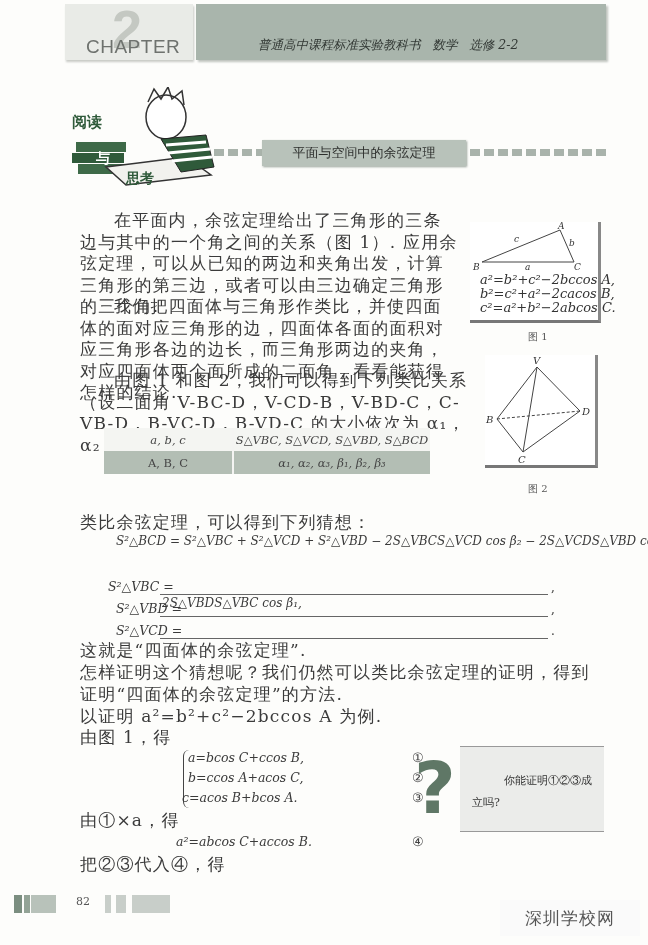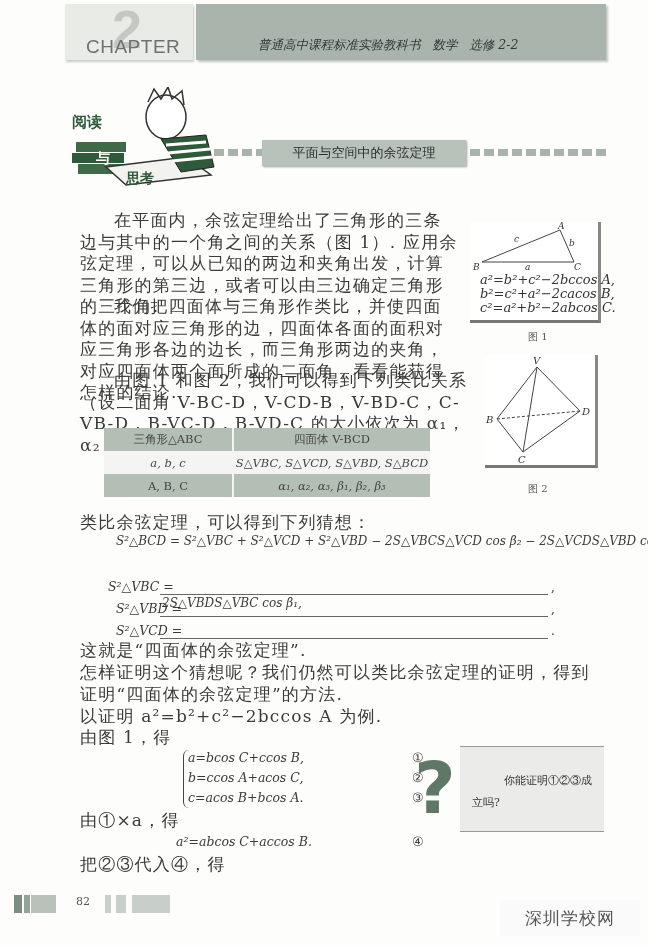--- a/index.html
+++ b/index.html
@@ -120,24 +120,20 @@
     <text x="48" y="9" font-size="10" font-style="italic" fill="#333">V</text>
     <text x="1" y="68" font-size="10" font-style="italic" fill="#333">B</text>
     <text x="33" y="108" font-size="10" font-style="italic" fill="#333">C</text>
     <text x="97" y="60" font-size="10" font-style="italic" fill="#333">D</text>
   </svg>
 </div>
 <div class="abs fig-cap" style="left:528px;top:482px;">图 2</div>
 
 <table class="abs tbl">
   <tbody>
-      <tr class="g">
-    <td class="c1">三角形△ABC</td>
-    <td>四面体 V-BCD</td>
-  </tr>
   <tr class="w">
     <td class="c1 it">a, b, c</td>
     <td class="it">S△VBC, S△VCD, S△VBD, S△BCD</td>
   </tr>
   <tr class="g">
     <td class="c1">A, B, C</td>
     <td class="it">α₁, α₂, α₃, β₁, β₂, β₃</td>
   </tr>
 </tbody>
   </table>
@@ -159,21 +155,21 @@
 <div class="abs" style="left:551px;top:624px;font-size:12px;">.</div>
 
 <div class="abs p" style="top:640px;width:420px;">这就是“四面体的余弦定理”.</div>
 <div class="abs p ind" style="left:80px;top:662px;width:512px;text-indent:0;padding-left:0;">怎样证明这个猜想呢？我们仍然可以类比余弦定理的证明，得到证明“四面体的余弦定理”的方法.</div>
 <div class="abs p" style="top:706px;width:420px;">以证明 a²=b²+c²−2bccos A 为例.</div>
 <div class="abs p" style="top:727px;width:420px;">由图 1，得</div>
 
 <div class="abs" style="left:183px;top:750px;width:6px;height:58px;border-left:1px solid #444;border-radius:6px 0 0 6px;"></div>
 <div class="abs sq" style="left:188px;top:750px;font-size:12.5px;">a=bcos C+ccos B,</div>
 <div class="abs sq" style="left:188px;top:770px;font-size:12.5px;">b=ccos A+acos C,</div>
-<div class="abs sq" style="left:188px;top:790px;font-size:12.5px;">c=acos B+bcos A.</div>
+<div class="abs sq" style="left:182px;top:790px;font-size:12.5px;">c=acos B+bcos A.</div>
 <div class="abs circ" style="left:412px;top:750px;">①</div>
 <div class="abs circ" style="left:412px;top:770px;">②</div>
 <div class="abs circ" style="left:412px;top:790px;">③</div>
 
 <div class="abs p" style="top:810px;width:200px;">由①×a，得</div>
 <div class="abs sq" style="left:176px;top:834px;font-size:12.5px;">a²=abcos C+accos B.</div>
 <div class="abs circ" style="left:412px;top:834px;">④</div>
 <div class="abs p" style="top:854px;width:200px;">把②③代入④，得</div>
 
 <div class="abs qbox"></div>

